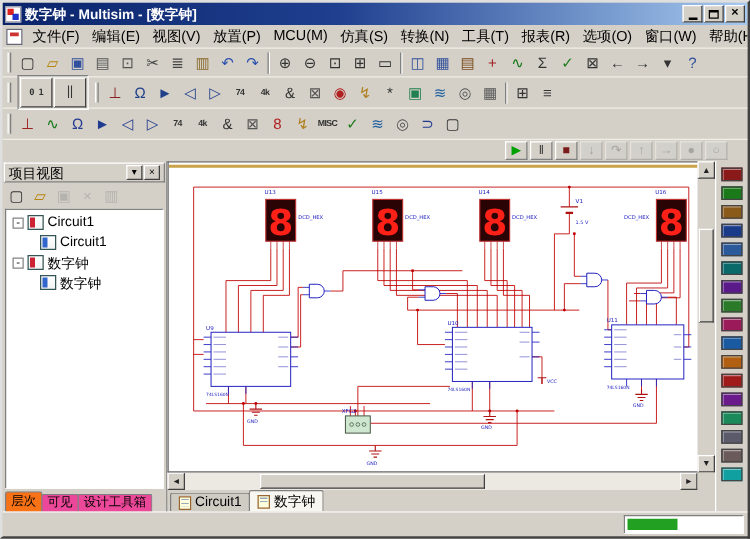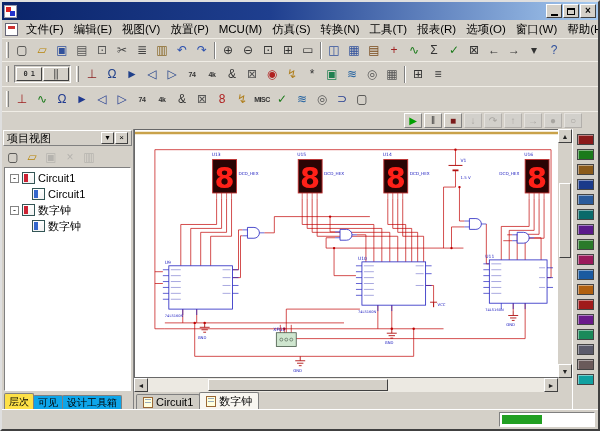--- a/index.html
+++ b/index.html
@@ -32,21 +32,21 @@
   .tb1{height:23px}.tb2{height:25px}.tb3{height:25px}
   .tbsim{height:18px;padding-left:402px}
   .grip{width:3px;height:16px;margin:0 3px;border-left:1px solid #fff;border-right:1px solid #808080}
   .tbgroup{display:flex;align-items:center}
   .tbtn{width:20px;height:19px;display:flex;align-items:center;justify-content:center}
   .g{font-style:normal;font-size:12px;line-height:1;color:var(--c,#333)}
   .tbtn.small .g,.swbtn.small .g{font-size:7px;font-weight:bold;letter-spacing:-0.5px}
   .sep{width:2px;height:17px;margin:0 2px;border-left:1px solid #808080;border-right:1px solid #fff}
   .disabled{opacity:.4;filter:grayscale(100%)}
   .swbox{display:flex;gap:1px;border:1px solid;border-color:#808080 #fff #fff #808080;padding:1px;margin:0 2px}
-  .swbtn{width:26px;height:14px;display:flex;align-items:center;justify-content:center;background:#d4d0c8;
+  .swbtn{width:26px;height:24px;display:flex;align-items:center;justify-content:center;background:#d4d0c8;
     border:1px solid;border-color:#fff #404040 #404040 #fff}
   .swbtn .g{font-family:"DejaVu Sans Mono",monospace;font-size:10px}
   .tbsim .tbtn{width:18px;height:15px;margin-right:2px;background:#d4d0c8;border:1px solid;border-color:#fff #808080 #808080 #fff}
   .tbsim .g{font-size:10px}
 
   
   .main{height:280px;display:flex}
 
   
   .panel{width:132px;min-width:132px;display:flex;flex-direction:column;background:#d4d0c8;border-right:1px solid #808080}
@@ -61,23 +61,23 @@
     font-size:11px;padding-top:2px;overflow:hidden}
   .trow{display:flex;align-items:center;height:16px;gap:3px;padding-left:5px;white-space:nowrap}
   .trow.child{padding-left:27px}
   .expander{width:9px;height:9px;min-width:9px;border:1px solid #848484;background:#fff;font-size:9px;
     line-height:7px;text-align:center}
   .ticon{width:13px;height:12px;min-width:13px;background:linear-gradient(#fff,#f2f2f2);border:1px solid #355;position:relative}
   .ticon.red::after,.ticon.blue::after{content:"";position:absolute;left:1px;top:1px;width:4px;height:8px}
   .ticon.red::after{background:#c23}
   .ticon.blue::after{background:#36c}
   .ptabs{height:17px;display:flex;align-items:flex-end;padding-left:2px}
-  .ptab{font-size:10px;height:14px;line-height:13px;padding:0 4px;background:#0ea5e9;border:1px solid #808080;
+  .ptab{font-size:10px;height:14px;line-height:13px;padding:0 4px;background:#ec4899;border:1px solid #808080;
     border-bottom:none;border-radius:2px 2px 0 0;margin-right:-1px;white-space:nowrap}
-  .ptab.active{background:#fde047;height:16px;line-height:15px}
+  .ptab.active{background:#f97316;height:16px;line-height:15px}
 
   
   .ccol{flex:1;display:flex;flex-direction:column;min-width:0}
   .cwrap{flex:1;display:flex;min-height:0}
   .cstack{flex:1;display:flex;flex-direction:column;min-width:0}
   .canvas{flex:1;position:relative;background:#fff;border:1px solid #686868;border-right:none;overflow:hidden}
   .canvas svg{position:absolute;inset:0;width:100%;height:100%}
   svg text{font-family:"DejaVu Sans","Liberation Sans",sans-serif}
   svg .digit{font-weight:bold;font-size:29px;fill:#ff2018;text-anchor:middle}
   .hscroll{height:14px;display:flex;align-items:center;background:#ece9e2}
@@ -112,20 +112,21 @@
     display:flex;align-items:center;padding:1px 2px;gap:2px}
   .simled{width:40px;height:9px;background:#22a022}
 </style>
 </head>
 <body>
 
 <div class="win">
 
   <div class="titlebar">
     <span class="appicon"></span>
+    <span class="title">数字钟 - Multisim - [数字钟]</span>
     <span class="winbtns">
       <span class="wbtn">
           <i class="ic-min"></i>
         </span>
       <span class="wbtn">
           <i class="ic-max"></i>
         </span>
       <span class="wbtn">
           <i class="ic-x">×</i>
         </span>

